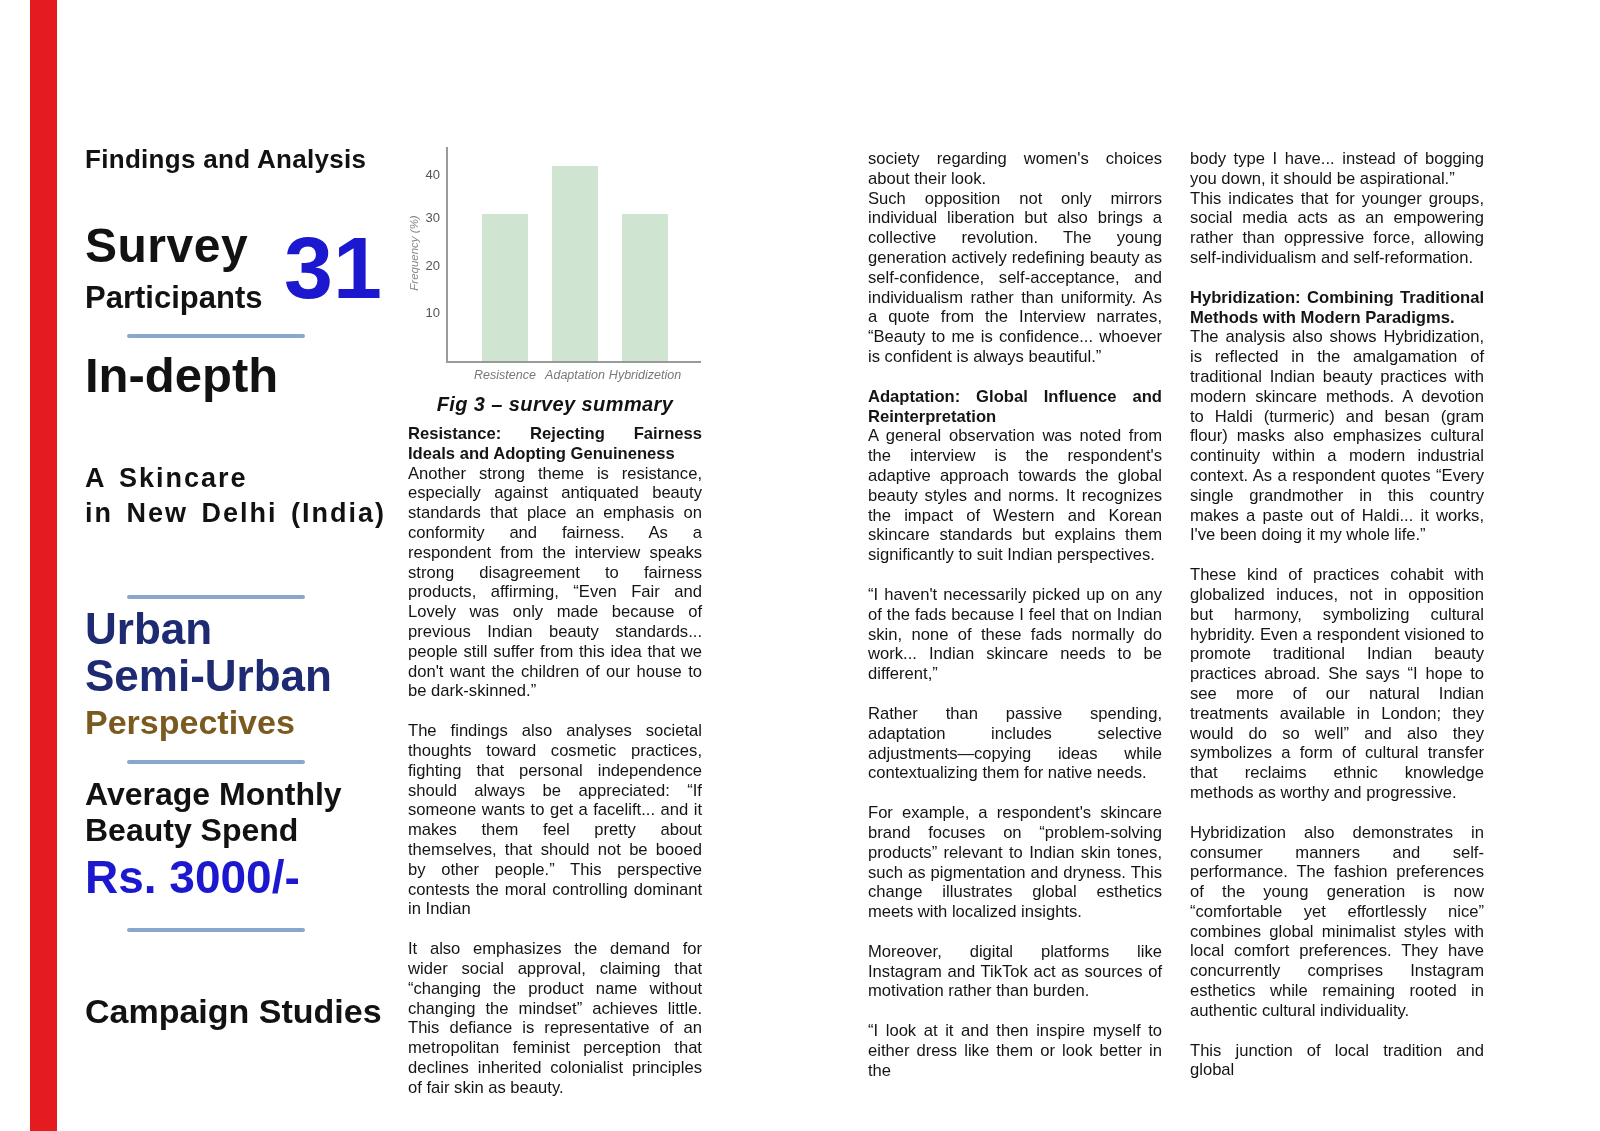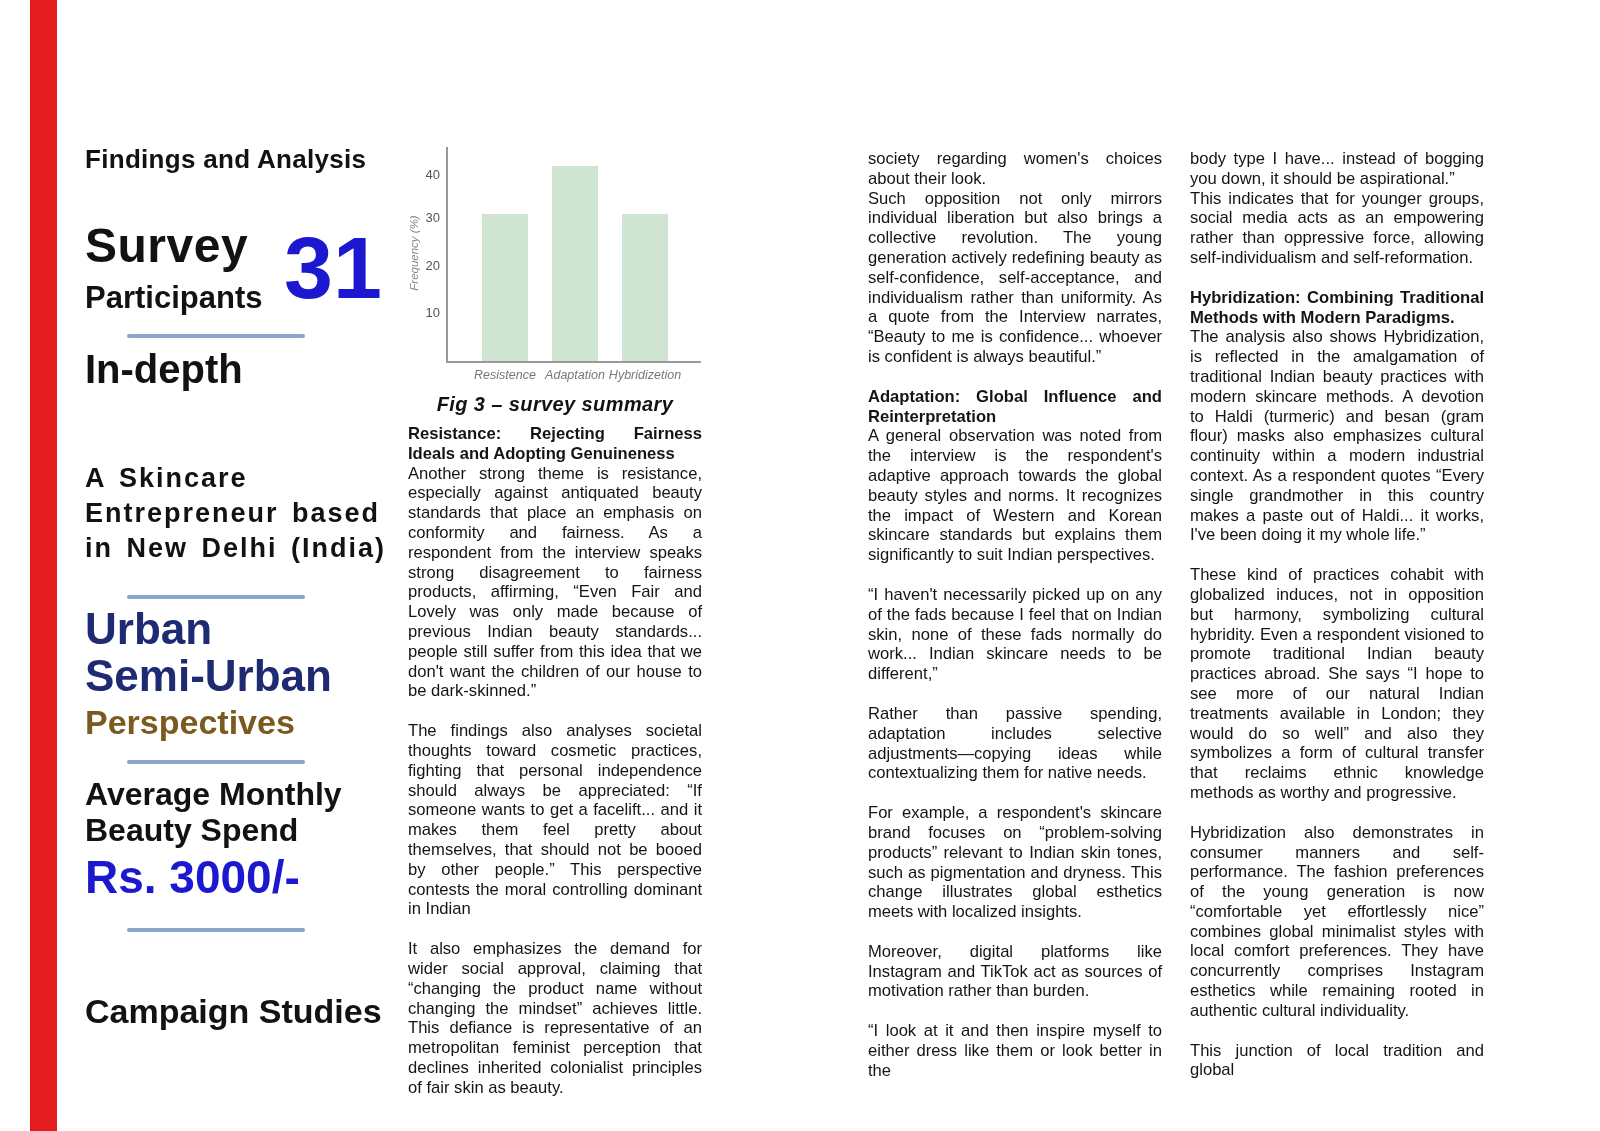--- a/index.html
+++ b/index.html
@@ -21,21 +21,21 @@
   
   .redbar{left:30px;top:0;width:27px;height:1131px;background:var(--red);}
 
   
   .finding{left:85px;top:144px;font-size:26px;font-weight:600;letter-spacing:.3px;}
   .survey1{left:85px;top:220px;font-size:48px;font-weight:700;letter-spacing:.5px;line-height:1.1;}
   .survey2{left:85px;top:280px;font-size:31px;font-weight:600;}
   .count31{left:284px;top:224px;font-size:88px;font-weight:700;color:var(--blue);line-height:1;}
   .rule{height:4px;width:178px;left:127px;background:var(--rule);border-radius:2px;}
   .rule1{top:334px;}.rule2{top:595px;}.rule3{top:760px;}.rule4{top:928px;}
-  .indepth{left:85px;top:347px;font-size:40px;font-weight:700;}
+  .indepth{left:85px;top:347px;font-size:49px;font-weight:700;}
   .interview{left:85px;top:396px;font-size:48px;font-weight:700;color:var(--brown);}
   .skincare{left:85px;top:461px;font-size:27px;font-weight:700;letter-spacing:2px;line-height:35px;word-spacing:4px;}
   .urban{left:85px;top:604px;font-size:44px;font-weight:700;color:var(--navy);}
   .semiurban{left:85px;top:651px;font-size:44px;font-weight:700;color:var(--navy);}
   .persp{left:85px;top:703px;font-size:34px;font-weight:700;color:var(--brown);}
   .avg1{left:85px;top:776px;font-size:32px;font-weight:600;}
   .avg2{left:85px;top:812px;font-size:32px;font-weight:600;}
   .rs{left:85px;top:850px;font-size:46px;font-weight:700;color:var(--blue);}
   .online{left:85px;top:936px;font-size:48px;font-weight:700;color:var(--magenta);}
   .campaign{left:85px;top:992px;font-size:34px;font-weight:600;}
@@ -72,21 +72,20 @@
   <div class="abs finding">Findings and Analysis</div>
 
   <div class="abs survey1">Survey</div>
   <div class="abs survey2">Participants</div>
   <div class="abs count31">31</div>
   <div class="abs rule rule1"></div>
 
   <div class="abs indepth">In-depth</div>
   <div class="abs skincare">
     <div>A Skincare</div>
-    <div>Entrepreneur based</div>
     <div>in New Delhi (India)</div>
   </div>
   <div class="abs rule rule2"></div>
 
   <div class="abs urban">Urban</div>
   <div class="abs semiurban">Semi-Urban</div>
   <div class="abs persp">Perspectives</div>
   <div class="abs rule rule3"></div>
 
   <div class="abs avg1">Average Monthly</div>

